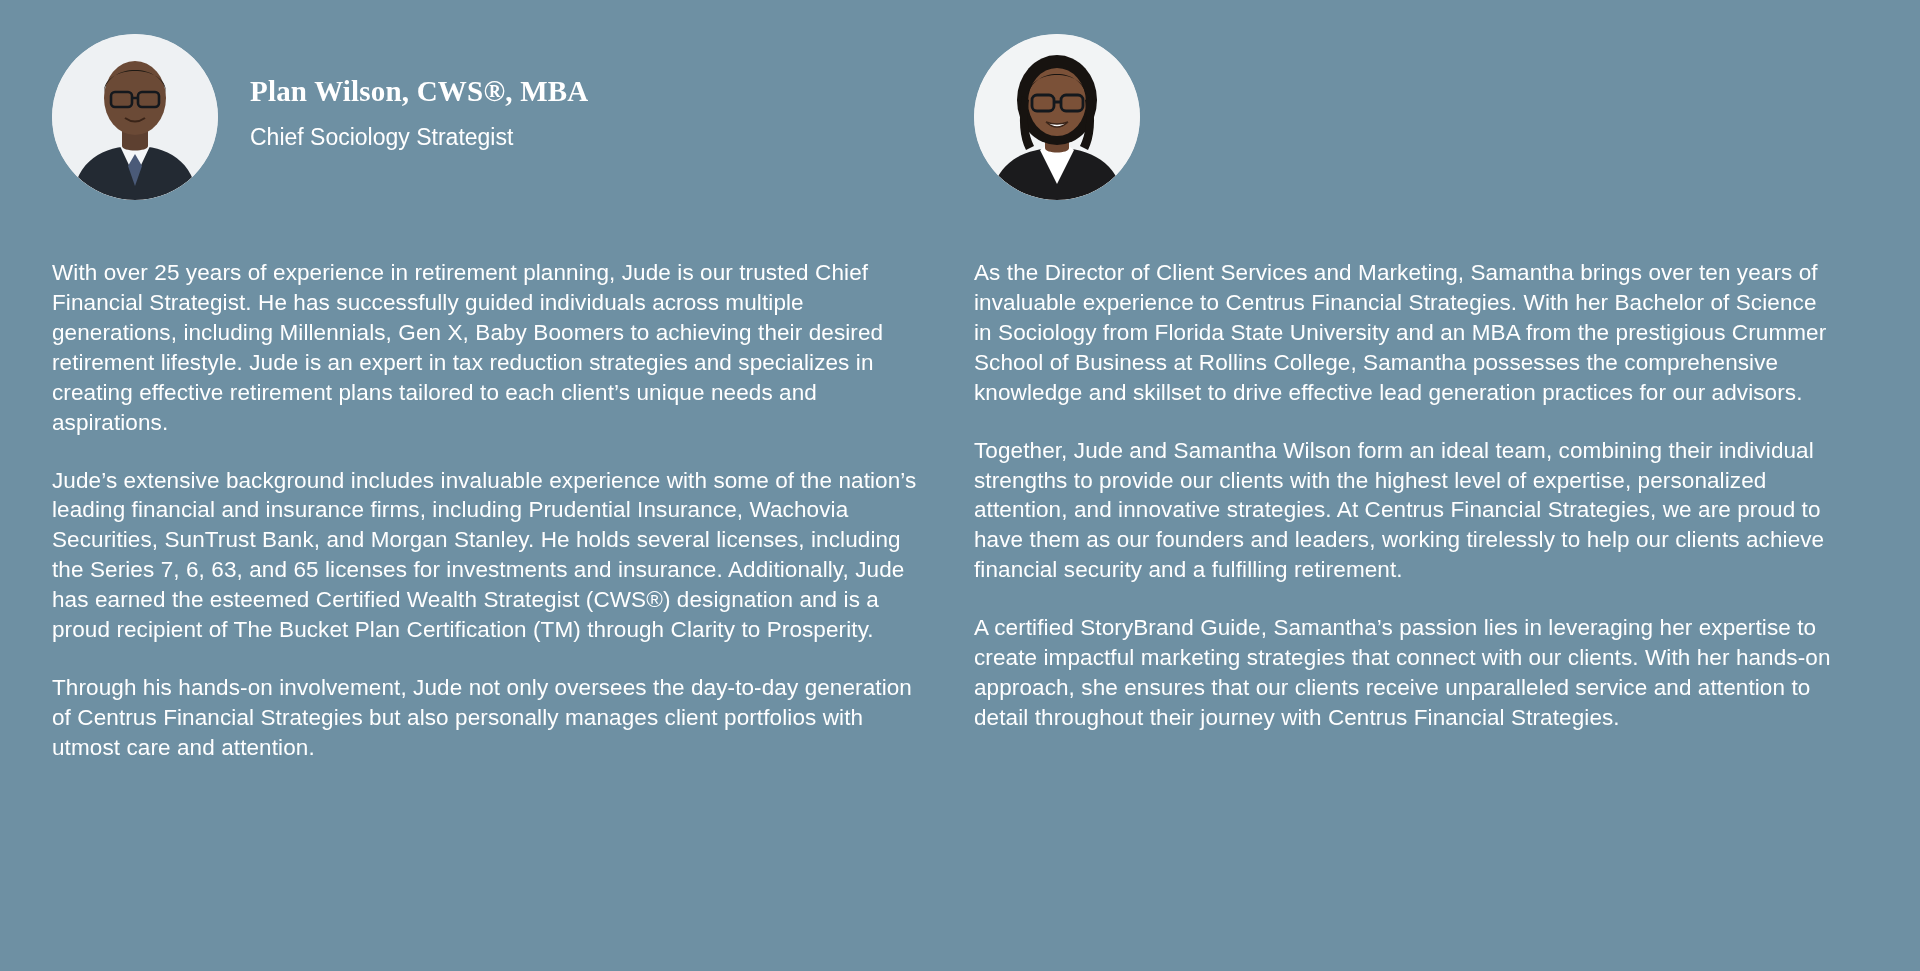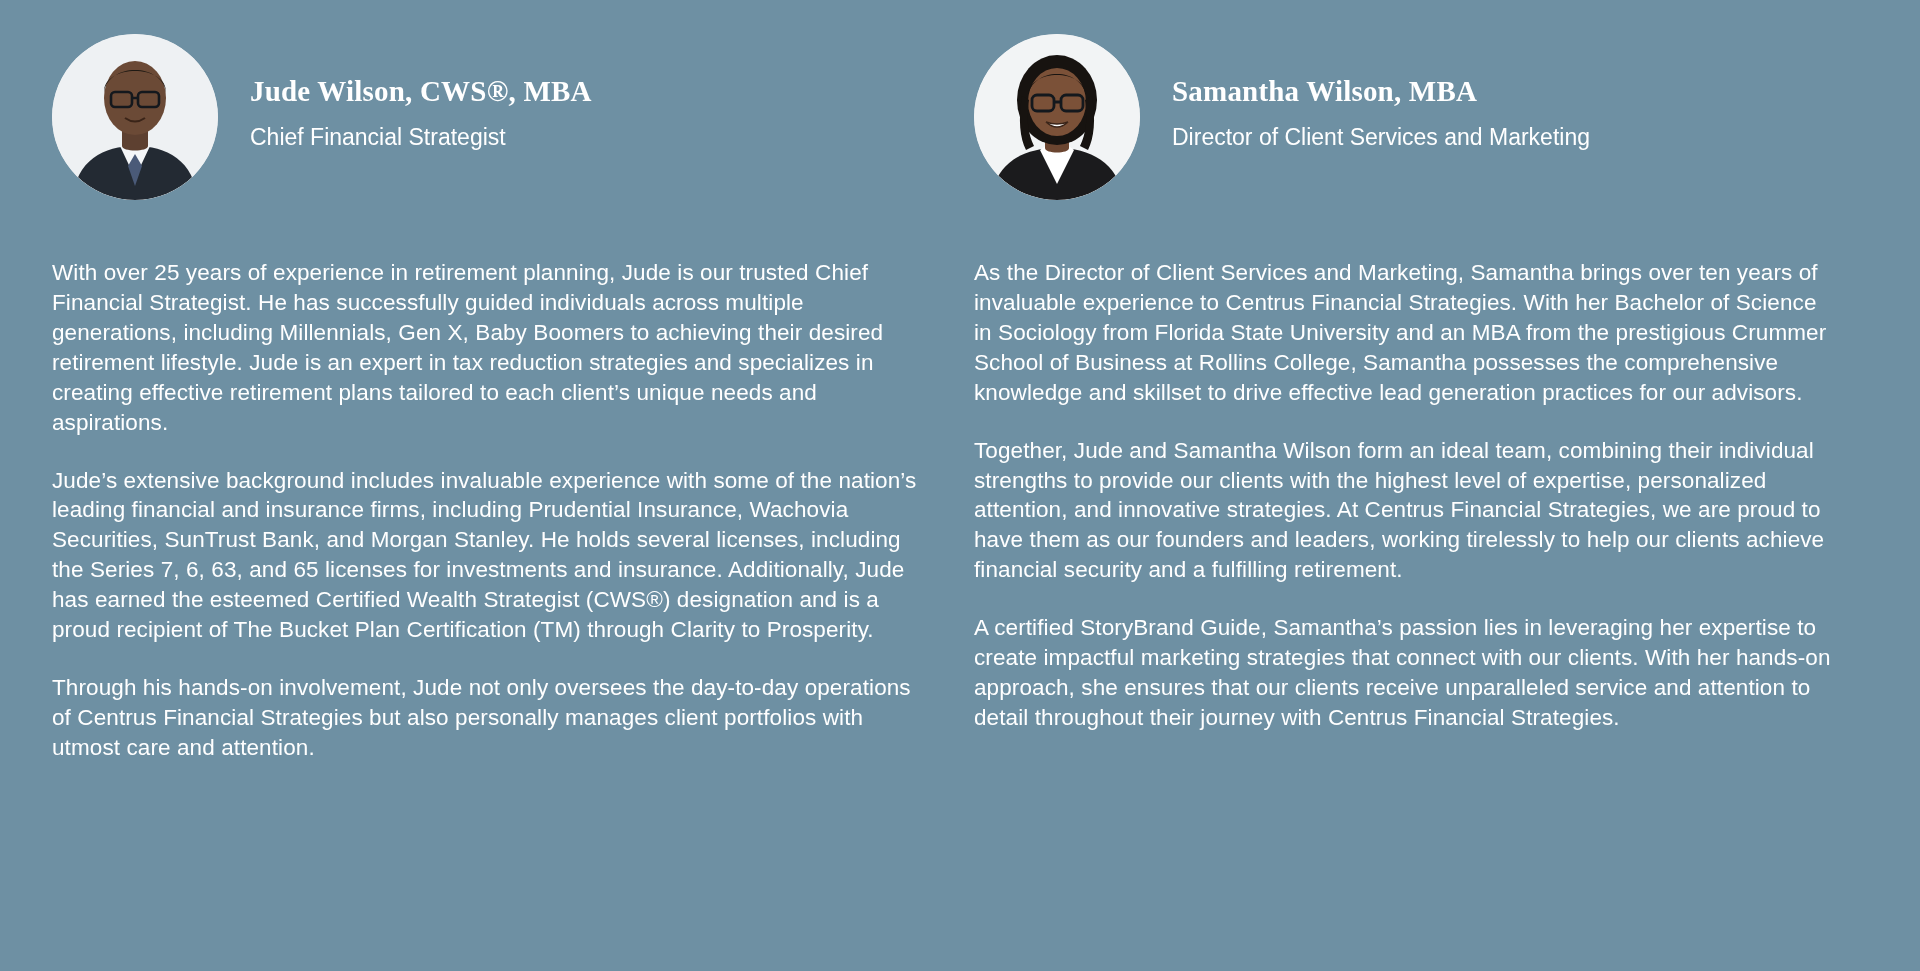--- a/index.html
+++ b/index.html
@@ -118,28 +118,28 @@
               <rect x="59" y="58" width="21" height="15" rx="4"></rect>
               <rect x="86" y="58" width="21" height="15" rx="4"></rect>
               <line x1="80" y1="64" x2="86" y2="64"></line>
             </g>
 
             <path d="M73 84 q10 7 20 0" fill="none" stroke="#3a2418" stroke-width="2"></path>
           </g>
         </svg>
       </div>
       <div class="profile-text">
-        <div class="profile-name">Jude Wilson, CWS®, MBA</div>
-        <div class="profile-title">Chief Financial Strategist</div>
+        <div class="profile-name">Plan Wilson, CWS®, MBA</div>
+        <div class="profile-title">Chief Sociology Strategist</div>
       </div>
     </div>
     <div class="bio">
       <p>With over 25 years of experience in retirement planning, Jude is our trusted Chief Financial Strategist. He has successfully guided individuals across multiple generations, including Millennials, Gen X, Baby Boomers to achieving their desired retirement lifestyle. Jude is an expert in tax reduction strategies and specializes in creating effective retirement plans tailored to each client’s unique needs and aspirations.</p>
       <p>Jude’s extensive background includes invaluable experience with some of the nation’s leading financial and insurance firms, including Prudential Insurance, Wachovia Securities, SunTrust Bank, and Morgan Stanley. He holds several licenses, including the Series 7, 6, 63, and 65 licenses for investments and insurance. Additionally, Jude has earned the esteemed Certified Wealth Strategist (CWS®) designation and is a proud recipient of The Bucket Plan Certification (TM) through Clarity to Prosperity.</p>
-      <p>Through his hands-on involvement, Jude not only oversees the day-to-day operations of Centrus Financial Strategies but also personally manages client portfolios with utmost care and attention.</p>
+      <p>Through his hands-on involvement, Jude not only oversees the day-to-day generation of Centrus Financial Strategies but also personally manages client portfolios with utmost care and attention.</p>
     </div>
   </div>
 
   <div class="column col-right">
     <div class="profile-header">
       <div class="avatar">
         <svg viewBox="0 0 166 166" xmlns="http://www.w3.org/2000/svg">
           <defs>
             <clipPath id="circB">
                 <circle cx="83" cy="83" r="83"></circle>
@@ -165,24 +165,20 @@
             <g fill="none" stroke="#14181d" stroke-width="2.8">
               <rect x="58" y="61" width="22" height="16" rx="5"></rect>
               <rect x="87" y="61" width="22" height="16" rx="5"></rect>
               <line x1="80" y1="68" x2="87" y2="68"></line>
             </g>
 
             <path d="M72 88 q11 10 22 0 q-11 4 -22 0 z" fill="#ffffff" stroke="#3a2418" stroke-width="1.4"></path>
           </g>
         </svg>
       </div>
-      <div class="profile-text">
-        <div class="profile-name">Samantha Wilson, MBA</div>
-        <div class="profile-title">Director of Client Services and Marketing</div>
-      </div>
     </div>
     <div class="bio">
       <p>As the Director of Client Services and Marketing, Samantha brings over ten years of invaluable experience to Centrus Financial Strategies. With her Bachelor of Science in Sociology from Florida State University and an MBA from the prestigious Crummer School of Business at Rollins College, Samantha possesses the comprehensive knowledge and skillset to drive effective lead generation practices for our advisors.</p>
       <p>Together, Jude and Samantha Wilson form an ideal team, combining their individual strengths to provide our clients with the highest level of expertise, personalized attention, and innovative strategies. At Centrus Financial Strategies, we are proud to have them as our founders and leaders, working tirelessly to help our clients achieve financial security and a fulfilling retirement.</p>
       <p>A certified StoryBrand Guide, Samantha’s passion lies in leveraging her expertise to create impactful marketing strategies that connect with our clients. With her hands-on approach, she ensures that our clients receive unparalleled service and attention to detail throughout their journey with Centrus Financial Strategies.</p>
     </div>
   </div>
 
 </div>
 

